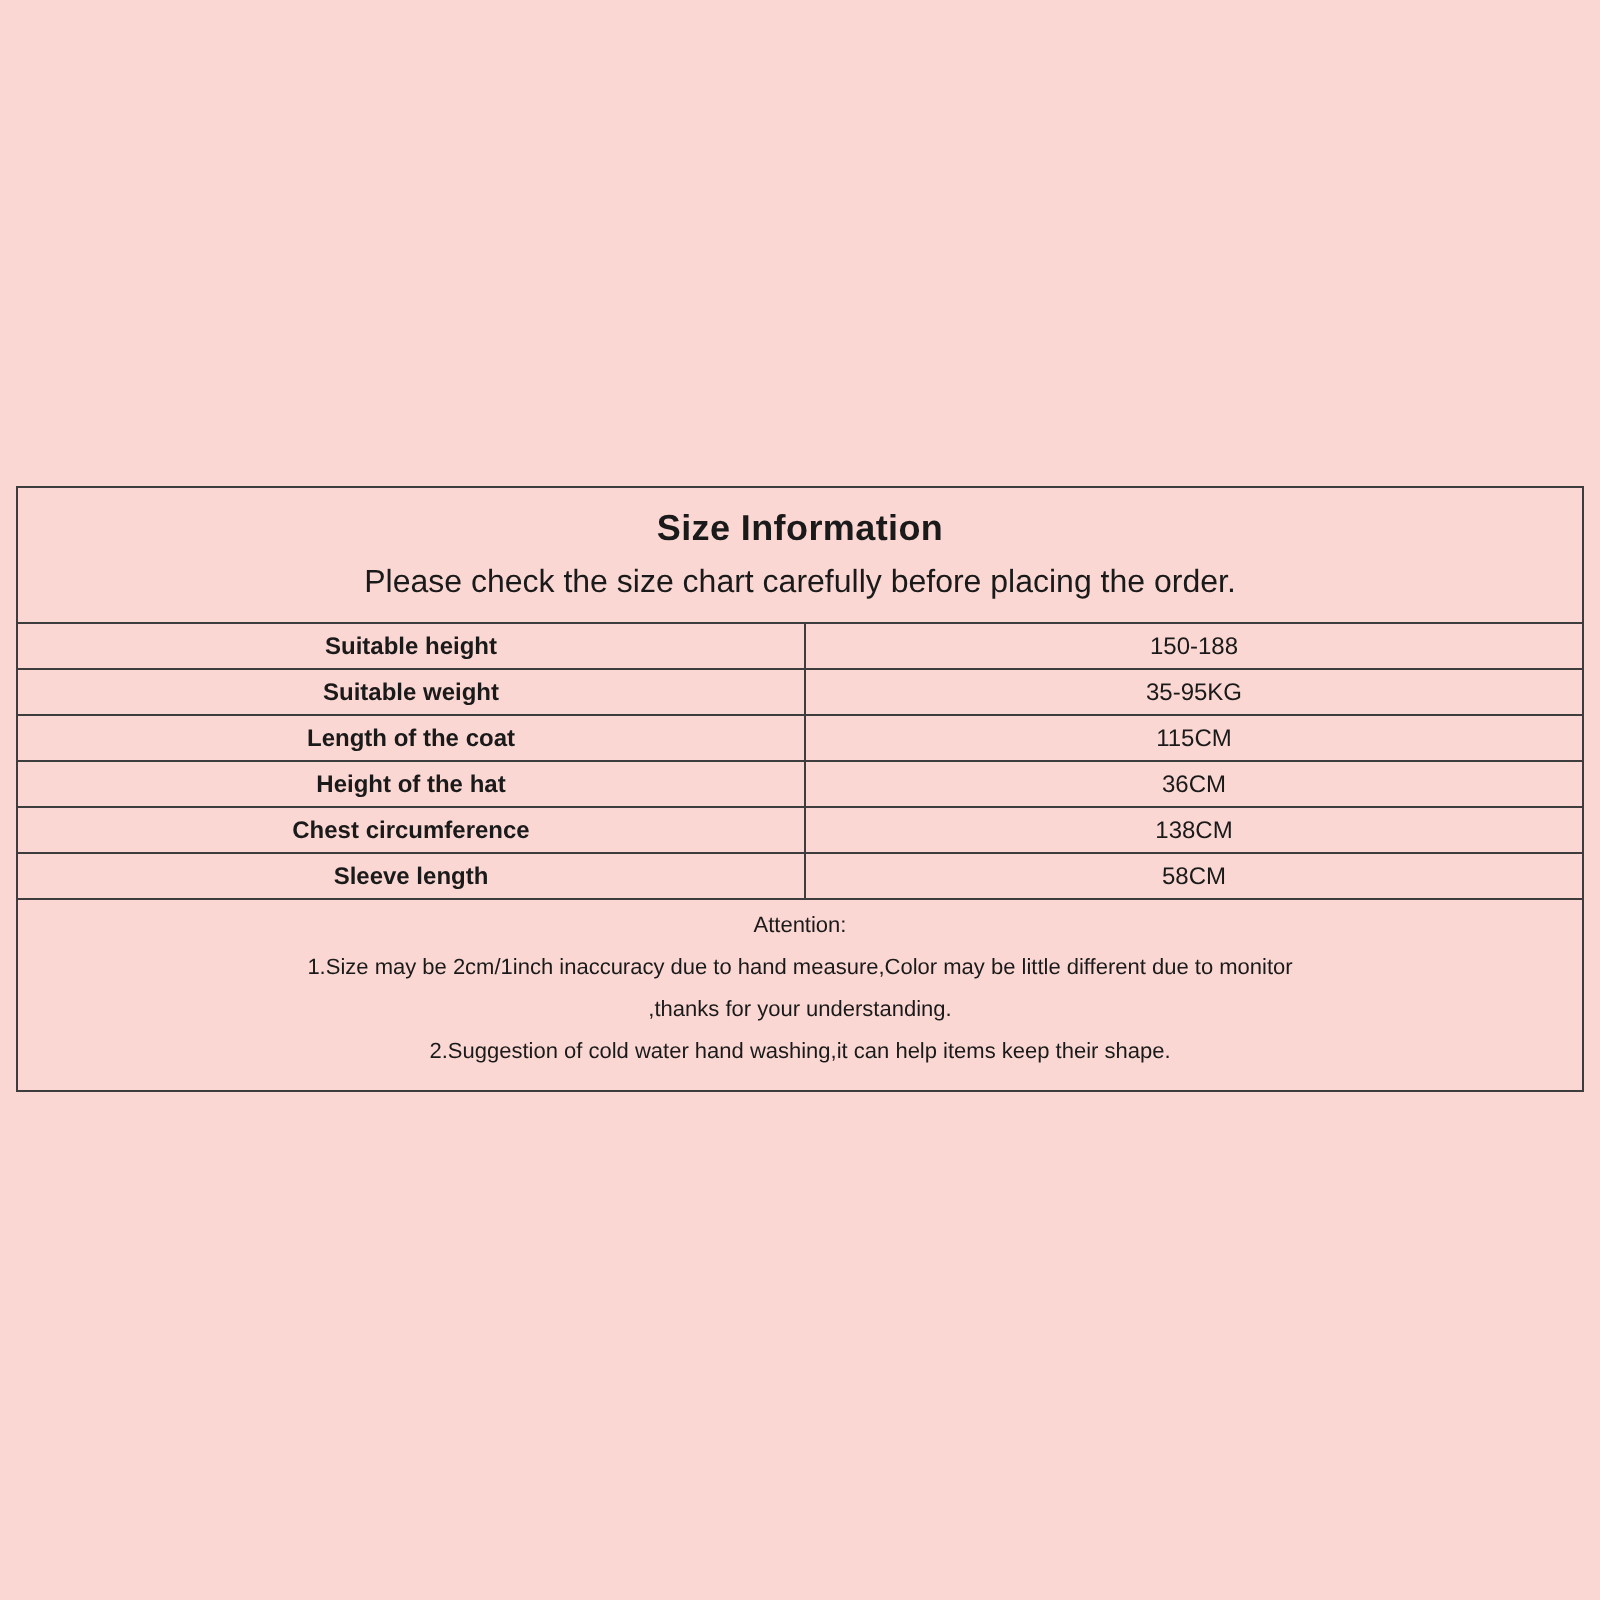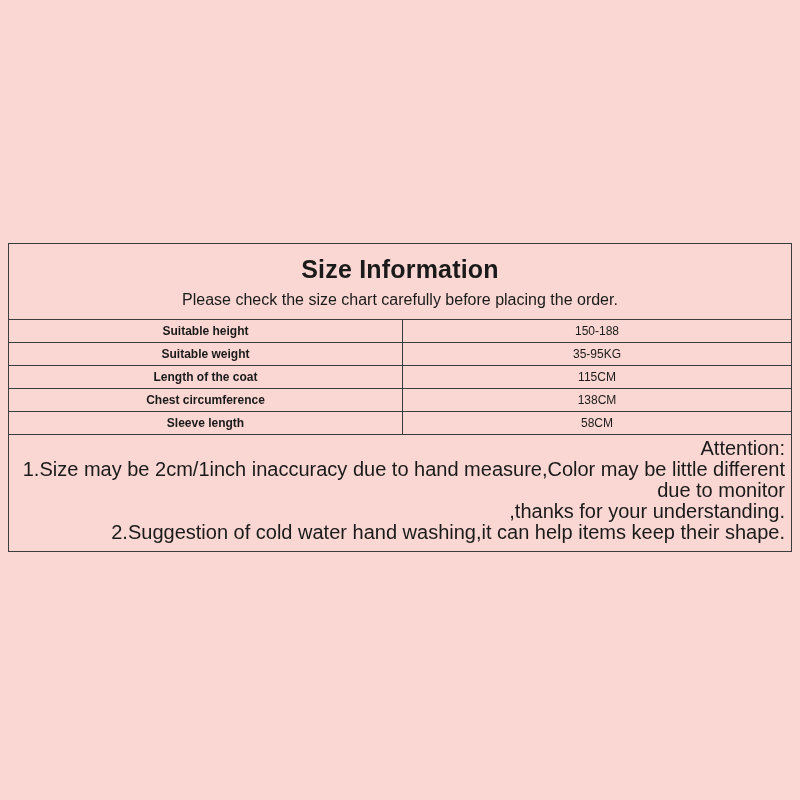--- a/index.html
+++ b/index.html
@@ -24,21 +24,21 @@
     position: absolute;
     left: 8px;
     top: 243px;
     width: 784px;
     border: 1px solid #3d3d3d;
     box-sizing: border-box;
     background: #fad7d2;
   }
   .card-title {
     text-align: center;
-    font-size: 25px;
+    font-size: 18px;
     font-weight: bold;
     letter-spacing: 0.2px;
     padding: 10px 0 4px 0;
     line-height: 1.2;
   }
   .card-subtitle {
     text-align: center;
     font-size: 16px;
     padding: 2px 0 9px 0;
     line-height: 1.25;
@@ -73,23 +73,23 @@
   }
   table.size-table tr.header-row td.value-cell {
     font-weight: bold;
   }
   .attention {
     border-top: 1px solid #3d3d3d;
     padding: 3px 6px 8px 6px;
   }
   .attention p {
     margin: 0;
-    font-size: 20px;
+    font-size: 11px;
     line-height: 21px;
-    text-align: right;
+    text-align: center;
   }
 </style>
 </head>
 <body>
 
 <div id="page">
 
   <div class="size-card">
 
     <div class="card-title">Size Information</div>
@@ -103,20 +103,24 @@
         </tr>
         <tr>
           <td class="label-cell">Suitable weight</td>
           <td class="value-cell">35-95KG</td>
         </tr>
         <tr>
           <td class="label-cell">Length of the coat</td>
           <td class="value-cell">115CM</td>
         </tr>
         <tr>
+          <td class="label-cell">Height of the hat</td>
+          <td class="value-cell">36CM</td>
+        </tr>
+        <tr>
           <td class="label-cell">Chest circumference</td>
           <td class="value-cell">138CM</td>
         </tr>
         <tr>
           <td class="label-cell">Sleeve length</td>
           <td class="value-cell">58CM</td>
         </tr>
       </tbody>
     </table>
 

